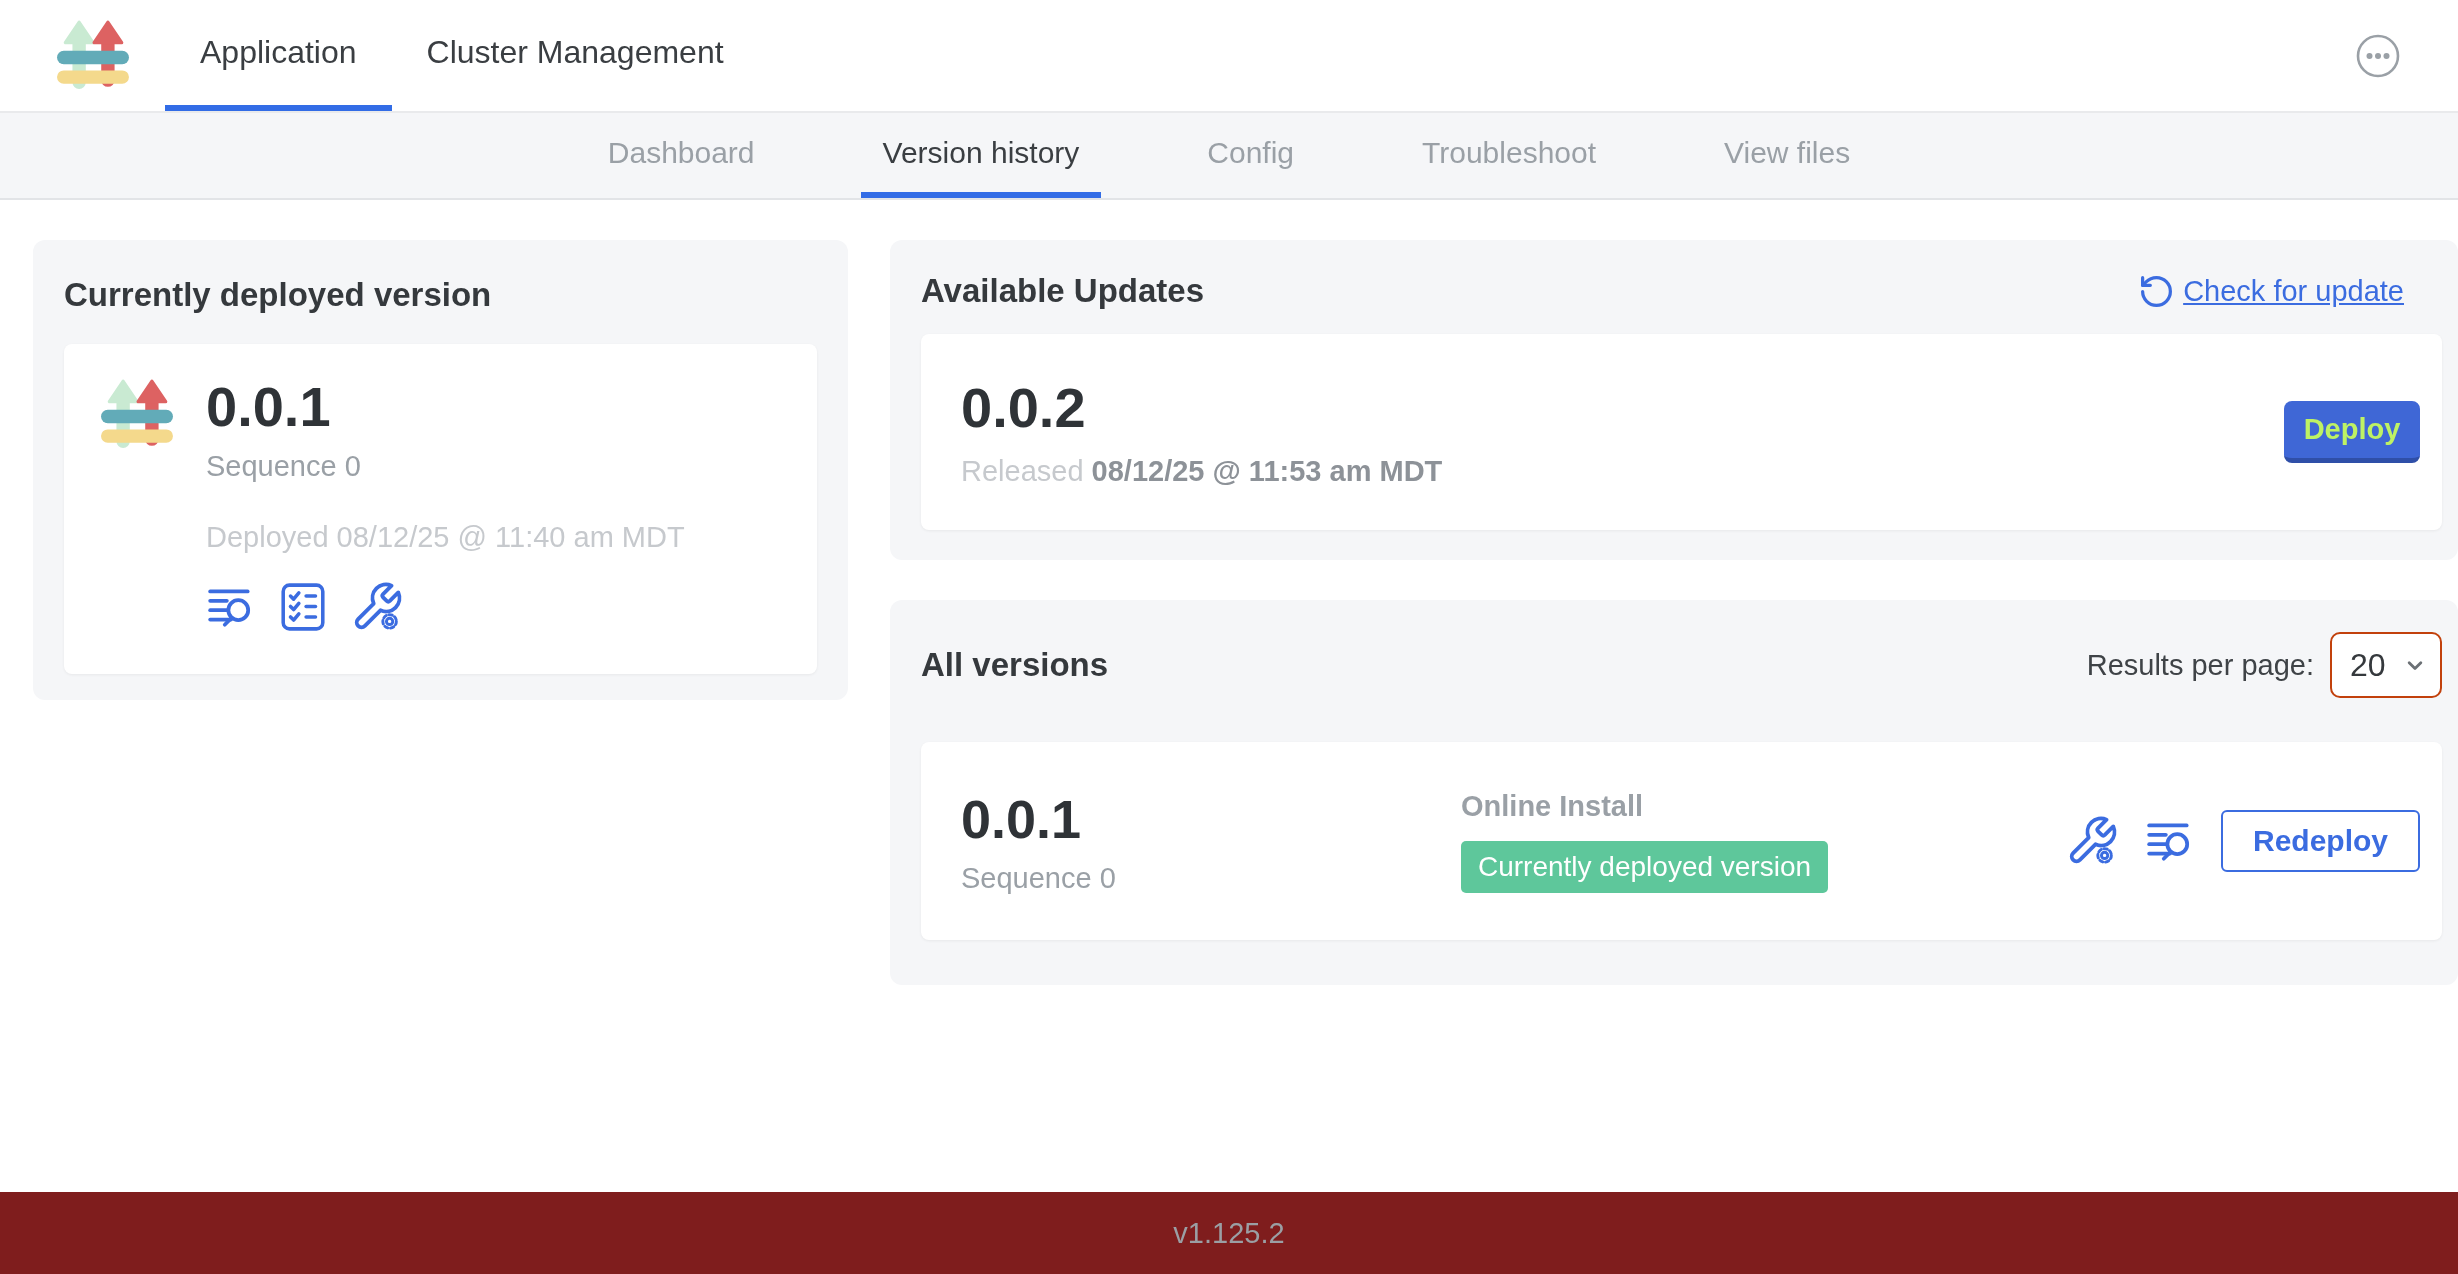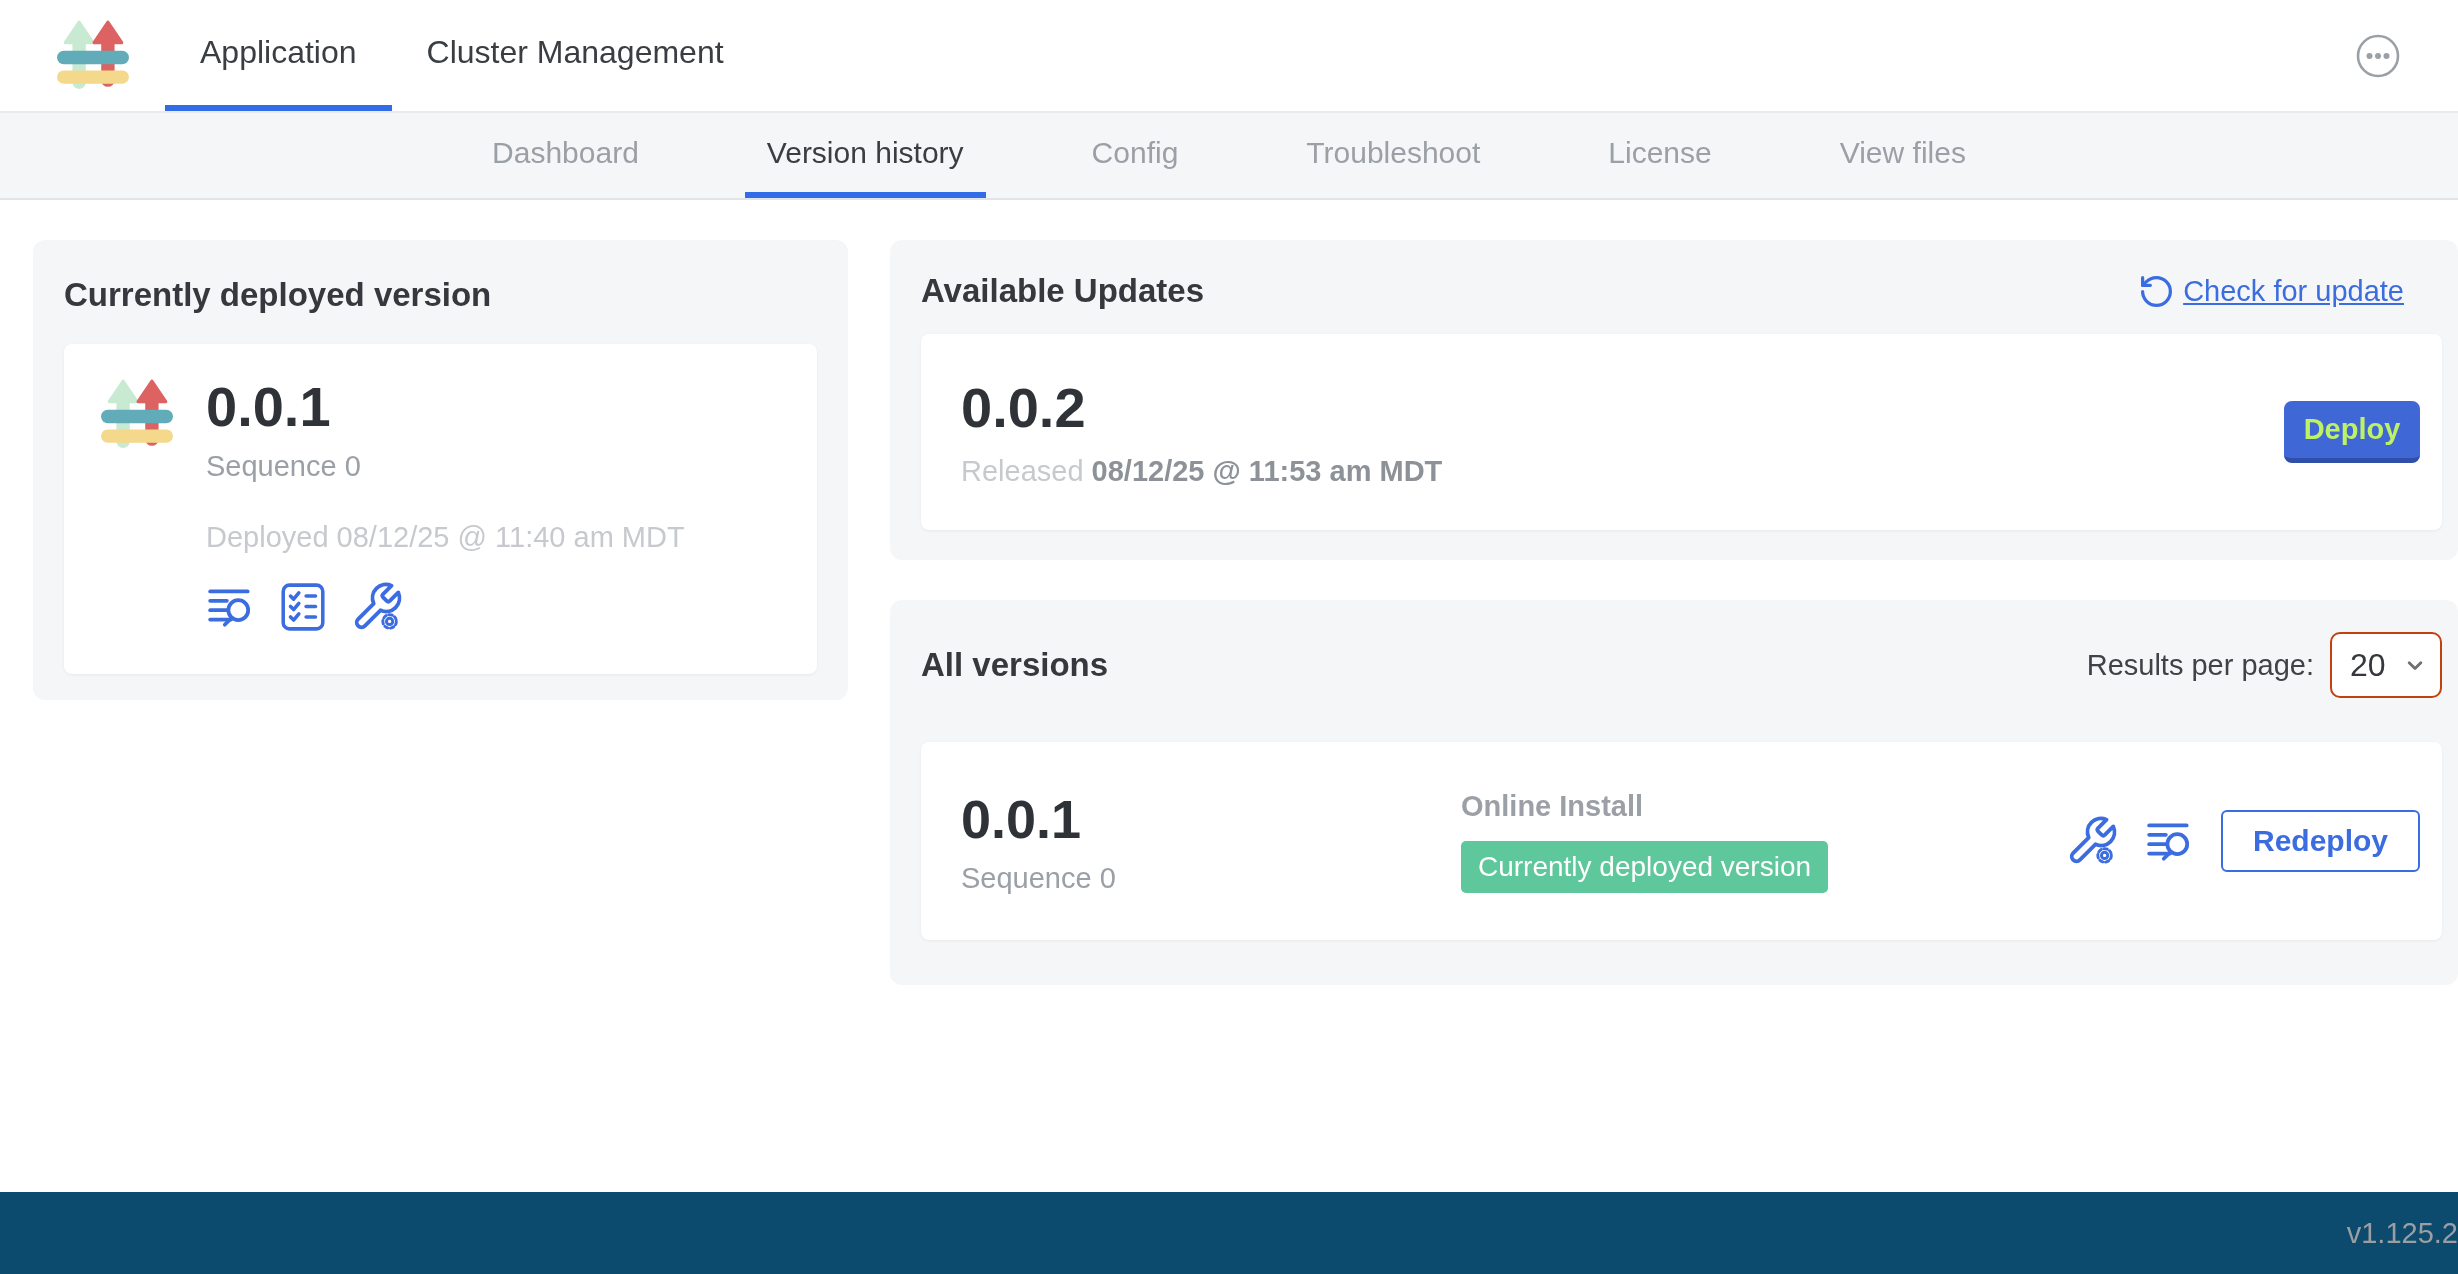--- a/index.html
+++ b/index.html
@@ -87,21 +87,21 @@
     font-size: 28px; padding: 10px 17px; border-radius: 5px;
   }
   .vr-col3 { display: flex; align-items: center; gap: 26px; flex: none; }
   .redeploy-btn {
     height: 62px; padding: 12px 30px; background: #ffffff; border: 2px solid #3b6ce0; border-radius: 6px;
     color: #3b6ce0; font-size: 30px; font-weight: bold; cursor: pointer;
     font-family: "Liberation Sans", sans-serif;
   }
 
   
-  .footer { height: 82px; background: #0c4a6e; display: flex; align-items: center; justify-content: flex-end; flex: none; }
+  .footer { height: 82px; background: #7f1d1d; display: flex; align-items: center; justify-content: center; flex: none; }
   .footer span { font-size: 29px; color: #9b9fa4; }
 
   .blue-icon { color: #3b6ce0; }
   .gray-icon { color: #9aa0a6; }
 </style>
 </head>
 <body>
 
 <div class="page">
 
@@ -141,23 +141,20 @@
       <span>Dashboard</span>
     </div>
     <div class="subnav-item active">
       <span>Version history</span>
     </div>
     <div class="subnav-item">
       <span>Config</span>
     </div>
     <div class="subnav-item">
       <span>Troubleshoot</span>
-    </div>
-    <div class="subnav-item">
-      <span>License</span>
     </div>
     <div class="subnav-item">
       <span>View files</span>
     </div>
   </nav>
 
   <main class="main">
 
     <section class="panel deployed-panel">
       <h2 class="panel-title">Currently deployed version</h2>

